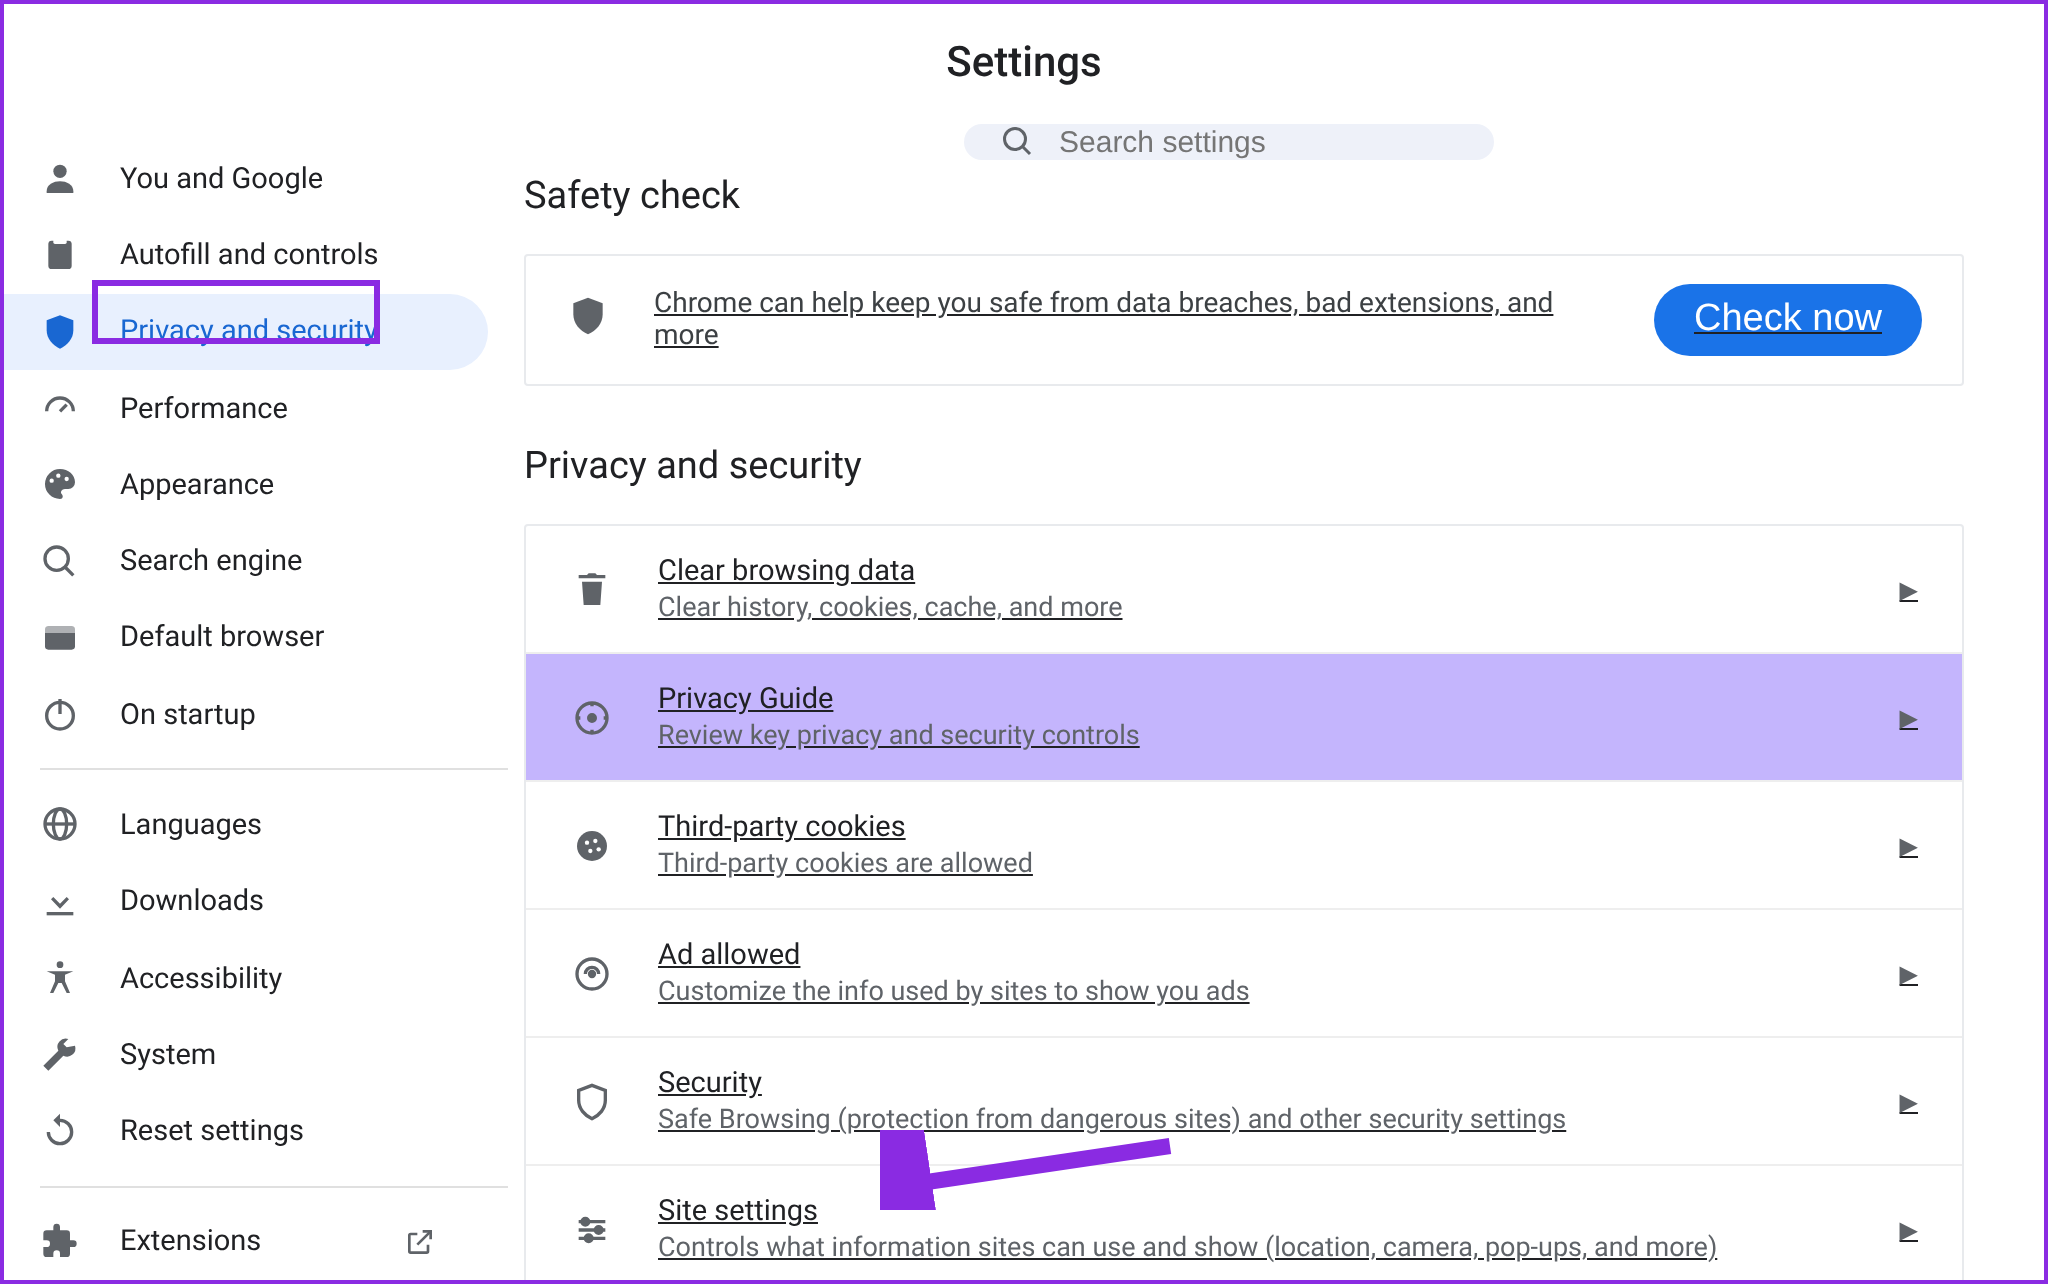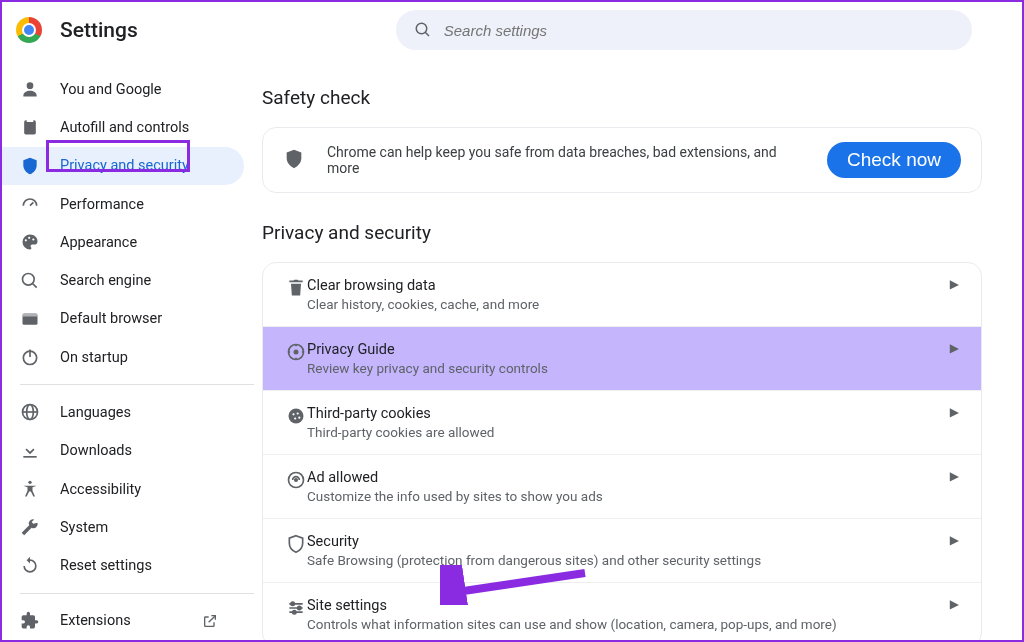--- a/index.html
+++ b/index.html
@@ -12,20 +12,21 @@
     height: 642px;
     overflow: hidden;
     border: 2px solid #8a2be2;
   }
   .header {
     display: flex;
     align-items: center;
     height: 56px;
     padding: 0 14px;
     gap: 18px;
+    flex-direction: column;
   }
   .chrome-logo {
     width: 26px; height: 26px;
     border-radius: 50%;
     background: conic-gradient(#ea4335 0 120deg, #34a853 120deg 240deg, #fbbc05 240deg 360deg);
     position: relative;
   }
   .chrome-logo::before {
     content: "";
     position: absolute;
@@ -49,21 +50,21 @@
     border-radius: 26px;
     height: 40px;
     padding: 0 18px;
     margin-left: 240px;
     margin-right: 36px;
     color: #5f6368;
   }
   .search-wrap svg { margin-right: 12px; flex-shrink:0; }
   .search-input {
     flex: 1; border: none; background: transparent; outline: none;
-    font-size: 15px; color: #5f6368; font-style: italic;
+    font-size: 15px; color: #5f6368;
   }
 
   .layout { display: flex; height: calc(100% - 56px); }
   .sidebar { width: 260px; padding-top: 12px; display:flex; flex-direction:column; }
   .side-item {
     display: flex; align-items: center;
     height: 40px;
     padding: 0 24px 0 18px;
     border-radius: 0 20px 20px 0;
     margin-right: 18px;
@@ -81,34 +82,35 @@
   .main {
     flex: 1;
     padding: 20px 40px 0 0;
     overflow-y: auto;
   }
   .section-h {
     font-size: 19px; color:#202124; font-weight: 400; margin: 8px 0 18px 0;
   }
   .card {
     border: 1px solid #e8eaed;
-    border-radius: 14px;
+    border-radius: 2px;
     overflow: hidden;
     margin-bottom: 28px;
+    text-decoration: underline;
   }
   .safety-card {
     display:flex; align-items:center; padding: 14px 20px; gap: 22px;
   }
   .safety-card .desc { flex:1; color:#3c4043; font-size:14px; }
   .btn-primary {
     background:#1a73e8; color:#fff; border:none; border-radius: 18px;
     height: 36px; padding: 0 20px; font-size:19px; font-weight:500; cursor:pointer;
   }
   .row {
-    display:flex; align-items:flex-start; padding: 14px 22px; 
+    display:flex; align-items:center; padding: 14px 22px; gap: 22px;
     border-top: 1px solid #eee;
     cursor:pointer;
   }
   .row:first-child { border-top: none; }
   .row.hover { background:#c4b5fd; }
   .row .icon { width:22px; height:22px; color:#5f6368; display:flex; align-items:center; justify-content:center; flex-shrink:0; }
   .row .texts { flex:1; }
   .row .t1 { font-size: 14.5px; color:#202124; }
   .row .t2 { font-size: 13.5px; color:#5f6368; margin-top:2px; }
   .row .arrow { color:#5f6368; font-size:12px; }

